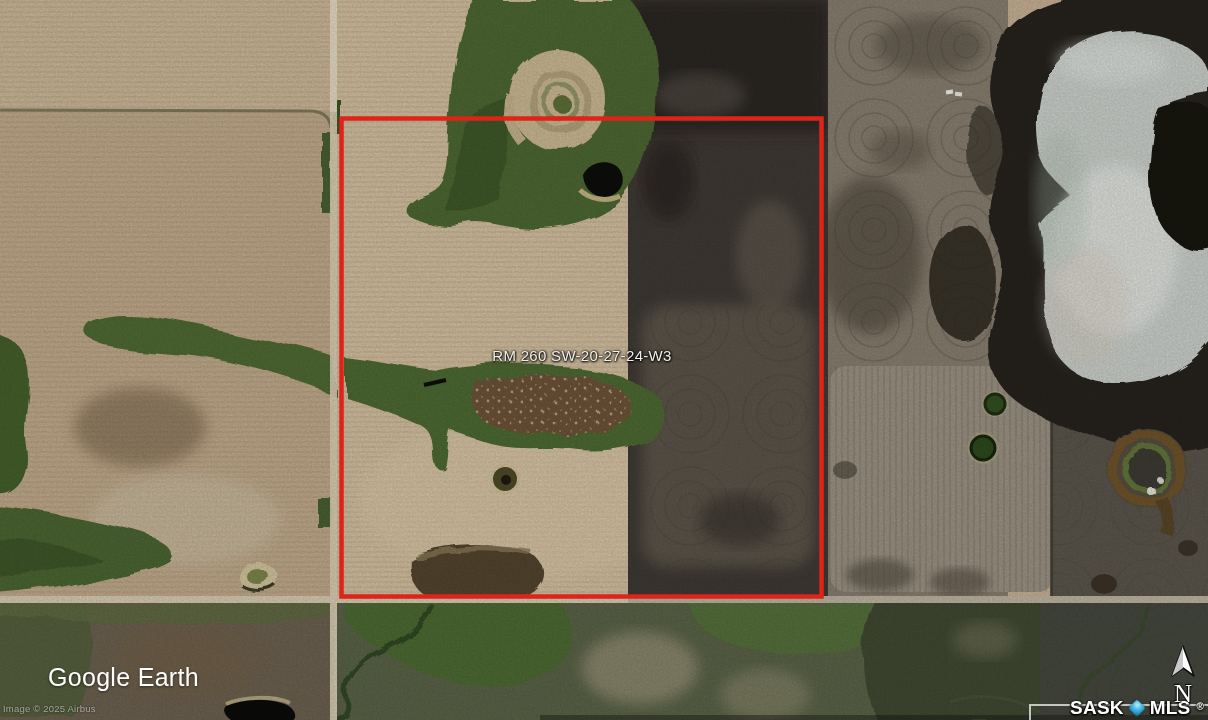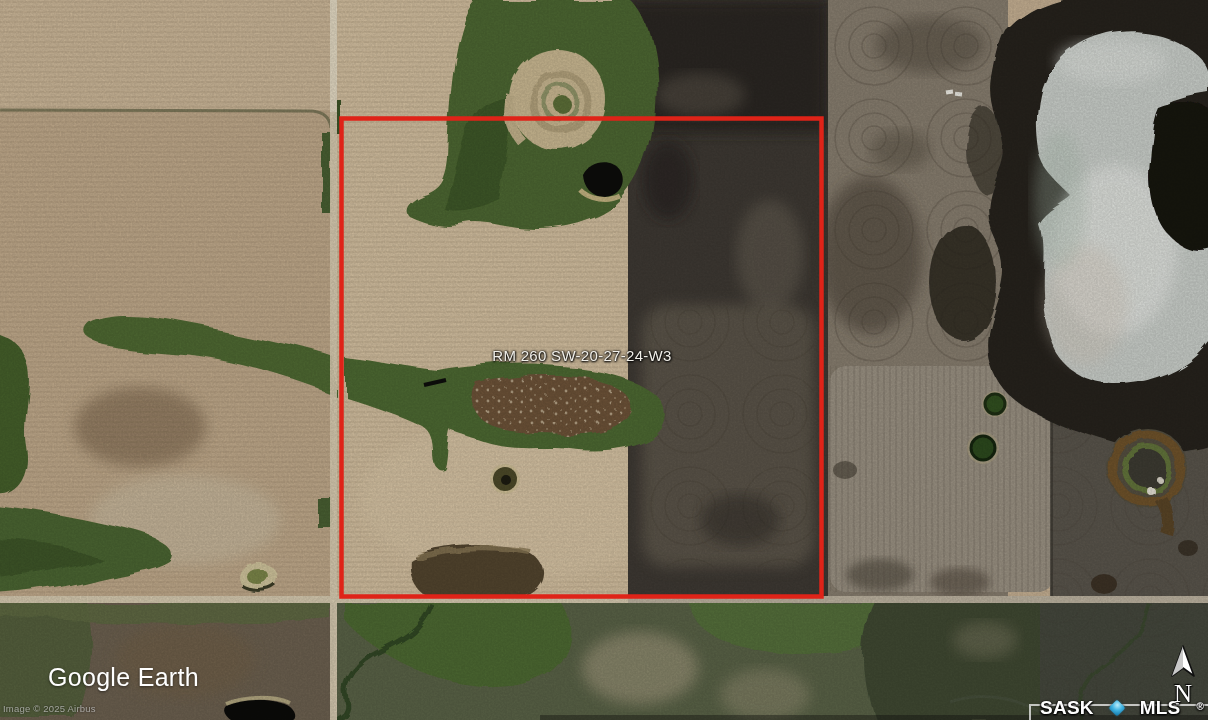--- a/index.html
+++ b/index.html
@@ -17,21 +17,21 @@
   }
   .ge-logo{
     left:8px;top:663px;font-size:25px;font-weight:500;color:#ffffff;letter-spacing:.3px;
     text-shadow:0 1px 3px rgba(0,0,0,.55);white-space:nowrap;margin-left:40px;
   }
   .imagery-credit{
     left:3px;top:703px;font-size:9.5px;color:rgba(255,255,255,.55);letter-spacing:.2px;
     text-shadow:0 0 2px rgba(0,0,0,.7);white-space:nowrap;
   }
   .mls-watermark{
-    right:4px;bottom:1px;display:flex;align-items:center;gap:15px;
+    right:4px;bottom:1px;display:flex;align-items:center;gap:5px;
     font-size:19px;font-weight:800;color:#fdfdfd;letter-spacing:.2px;
     text-shadow:0 0 2px #000,1px 1px 2px #000,-1px 1px 2px #000;white-space:nowrap;
   }
   .mls-diamond{
     display:inline-block;width:12px;height:12px;margin:0 2px;transform:rotate(45deg);
     background:radial-gradient(circle at 35% 30%, #b9ecfa 0%, #41b4e2 45%, #0c6da0 100%);
     box-shadow:0 0 3px rgba(0,0,0,.8),0 0 2px rgba(120,220,255,.8);
     border-radius:2px;
   }
   .mls-reg{font-size:10px;vertical-align:top;margin-left:1px;align-self:flex-start;line-height:20px;}

